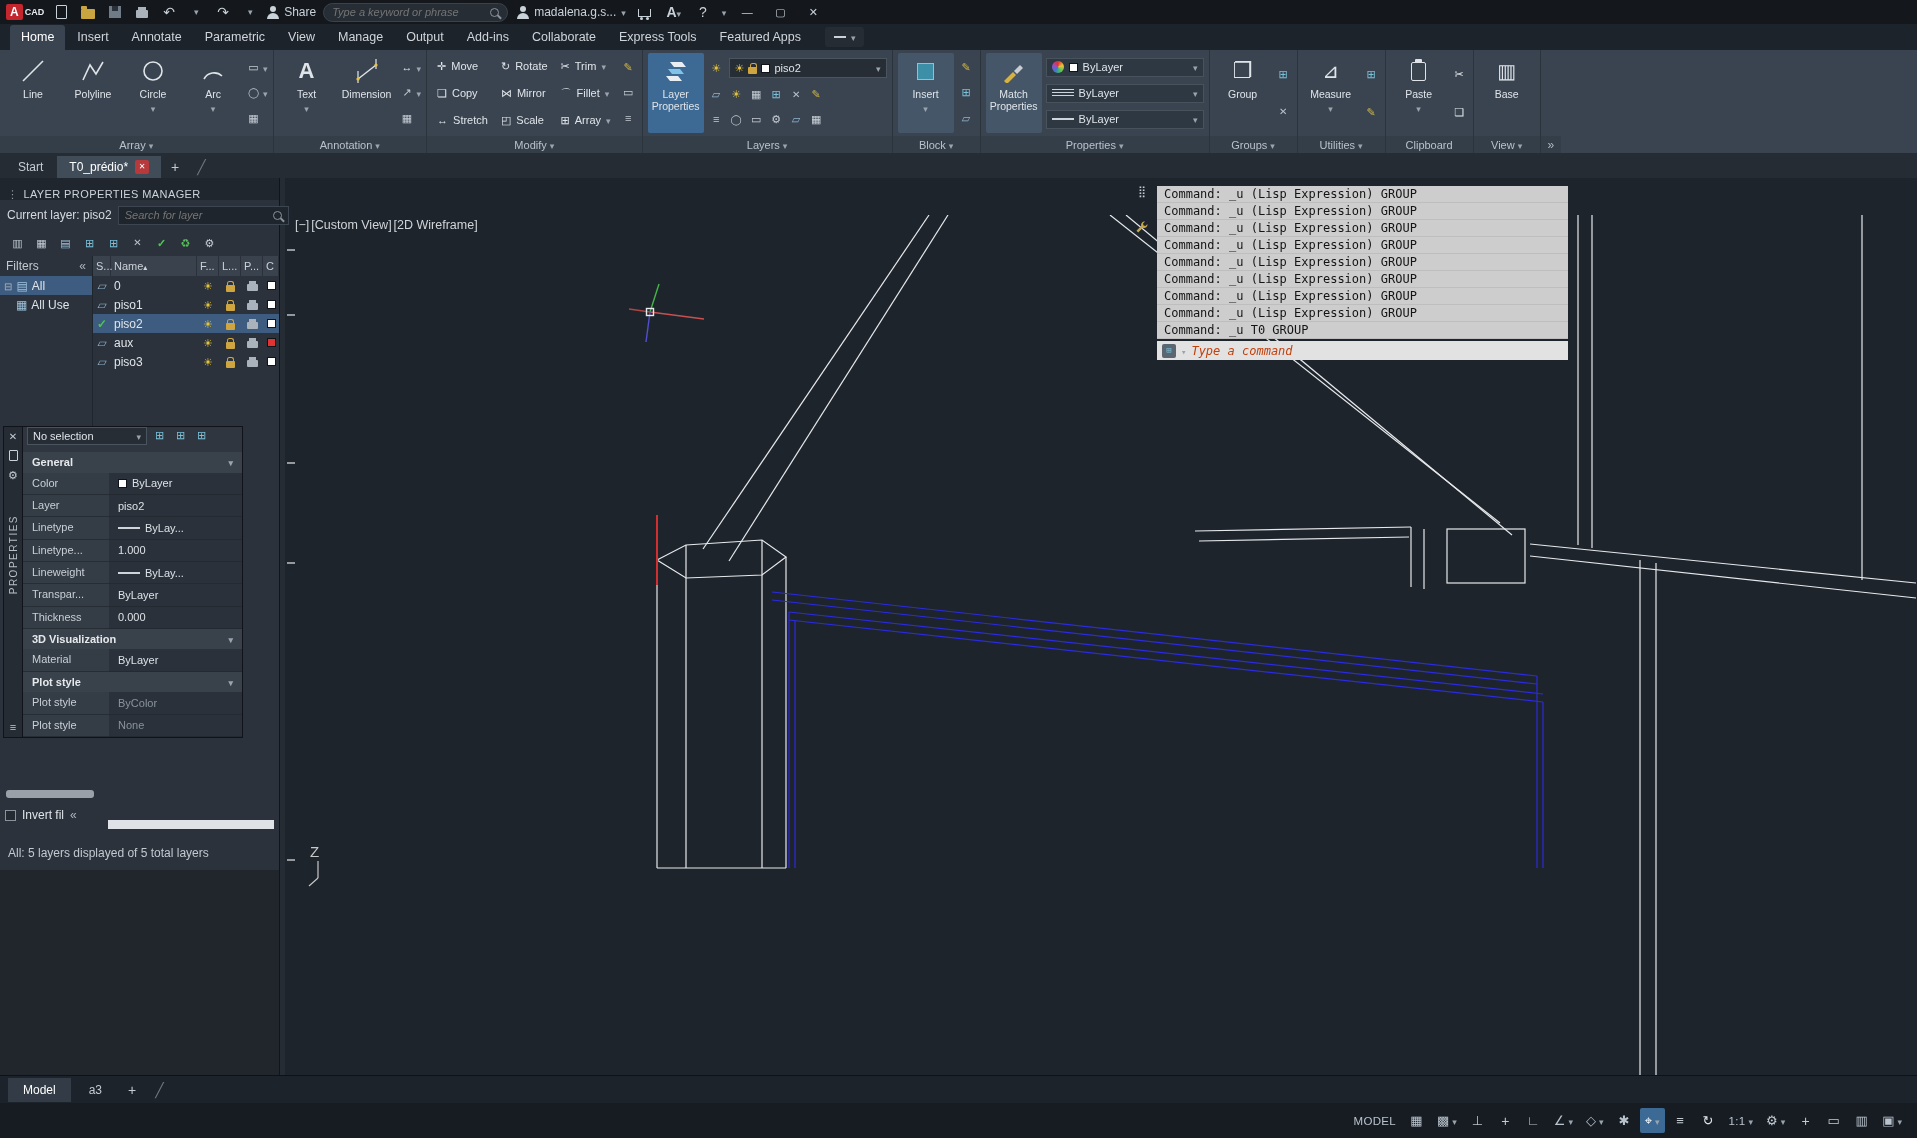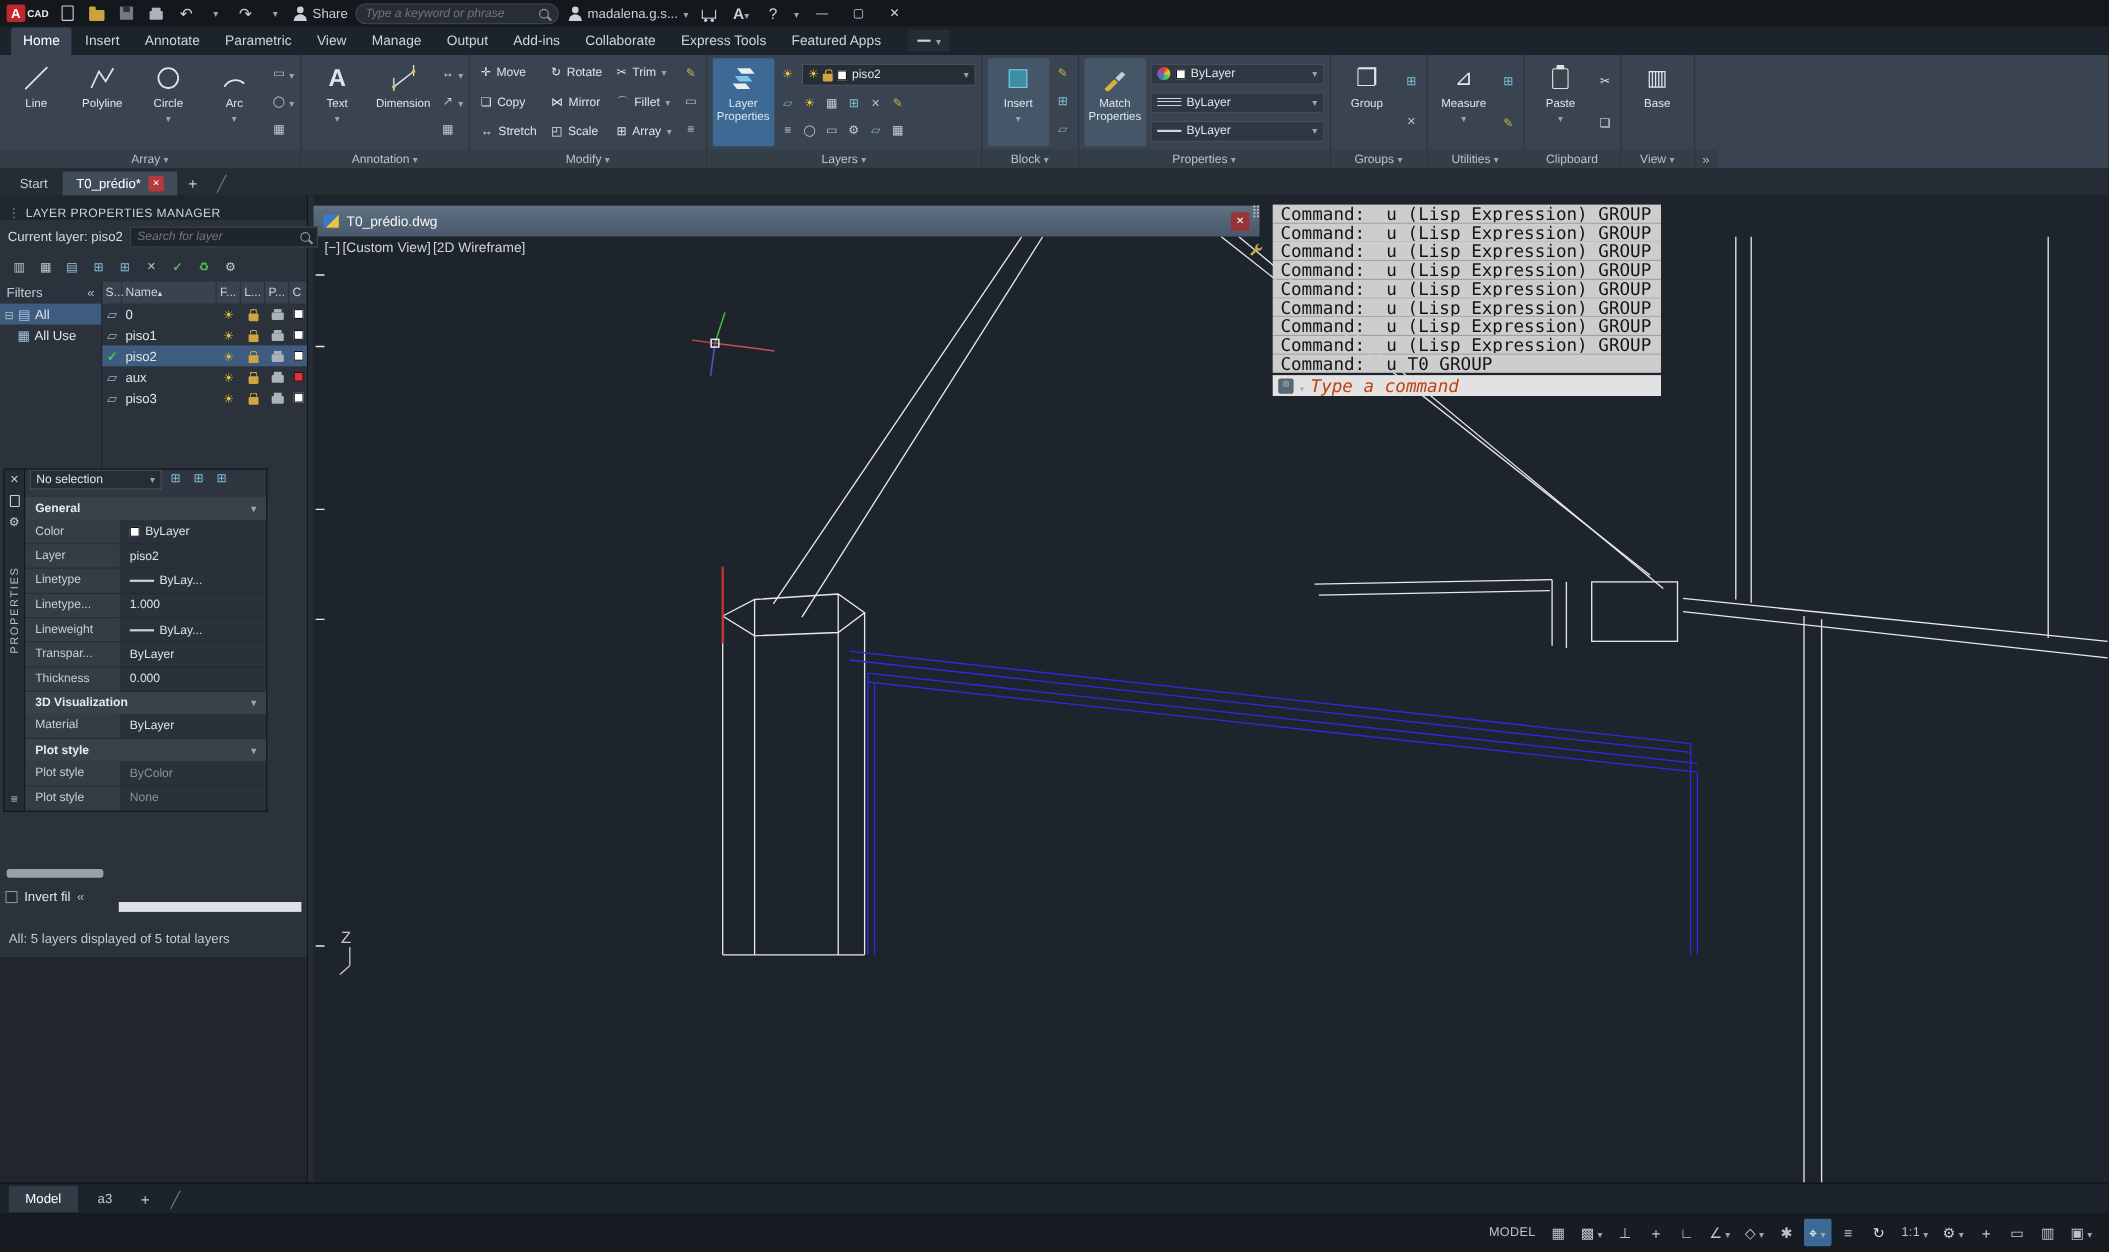--- a/index.html
+++ b/index.html
@@ -168,21 +168,21 @@
 .pl{width:86px;background:#343c45;padding:4px 0 0 9px;color:#c9cfd6;border-bottom:1px solid #262d34}
 .pv{flex:1;background:#2a313a;padding:0 0 0 9px;color:#dde2e7;border-bottom:1px solid #232a31;display:flex;align-items:center;gap:5px}
 .pv.gray{color:#8a929b}
 
 .dwg{position:absolute;left:280px;top:0;width:1637px;height:897px;background:#1e242c;border-left:5px solid #262c33}
 .dwg-tb{position:absolute;left:0;top:9px;width:860px;height:28px;background:linear-gradient(#5f7082,#49596b);display:flex;align-items:center;gap:7px;padding:0 9px;color:#f2f5f8;font-size:12.5px;z-index:4}
 .dwg-close{margin-left:auto;width:17px;height:17px;background:#97343a;color:#fff;display:flex;align-items:center;justify-content:center;font-size:9px;border-radius:2px}
 .vp{position:absolute;left:10px;top:40px;display:flex;gap:2px;color:#cfd4d9;font-size:12.5px;z-index:4}
 .canvas{position:absolute;left:0;top:37px;width:1632px;height:860px;z-index:1}
 .cmd-side{position:absolute;left:848px;top:6px;width:18px;display:flex;flex-direction:column;align-items:center;gap:22px;z-index:26}
-.cmdwin{position:absolute;left:872px;top:8px;width:353px;z-index:25;font-family:"DejaVu Sans Mono",monospace;font-size:16px}
+.cmdwin{position:absolute;left:872px;top:8px;width:411px;z-index:25;font-family:"DejaVu Sans Mono",monospace;font-size:12px}
 .cmd-row{height:17px;line-height:17px;padding:0 7px;background:#cdcdcd;color:#141414;white-space:nowrap;overflow:hidden;border-bottom:1px solid rgba(0,0,0,.07)}
 .cmd-in{margin-top:2px;height:19px;background:#e2e2e2;display:flex;align-items:center;gap:5px;padding:0 5px;color:#555}
 .cmd-badge{width:14px;height:14px;background:#5a6672;color:#e8ecef;display:flex;align-items:center;justify-content:center;font-size:9px;border-radius:2px}
 .cmd-ghost{font-style:italic;color:#c2410c}
 
 .modelbar{position:absolute;top:1075px;left:0;width:1917px;height:28px;background:#1d232a;display:flex;align-items:center;padding-left:8px;gap:3px;border-top:1px solid #0e1216}
 .mtab{padding:5px 15px;color:#c3cad1;font-size:12px}
 .mtab.active{background:#333c46;color:#fff}
 
 .statusbar{position:absolute;top:1103px;left:0;width:1917px;height:35px;background:#171c22;display:flex;align-items:center;justify-content:flex-end;padding-right:10px;gap:3px}
@@ -752,25 +752,20 @@
       <span class="cb"></span>
       <span>Invert fil</span>
       <span class="i-chevl"></span>
     </div>
     <div class="scr2"></div>
     <div class="lpm-status">All: 5 layers displayed of 5 total layers</div>
   </div>
   <div class="lpm-below"></div>
 
   <div class="dwg">
-    <div class="dwg-tb">
-      <span class="dwgicon"></span>
-      <span>T0_prédio.dwg</span>
-      <span class="dwg-close i-close"></span>
-    </div>
     <div class="vp">
       <span>[−]</span>
       <span>[Custom View]</span>
       <span>[2D Wireframe]</span>
     </div>
 
     <svg class="canvas" viewBox="0 0 1632 860">
       <g stroke="#e6e9ec" stroke-width="1.2" fill="none">
         <line x1="644" y1="0" x2="418" y2="334"></line>
         <line x1="663" y1="0" x2="444" y2="346"></line>

